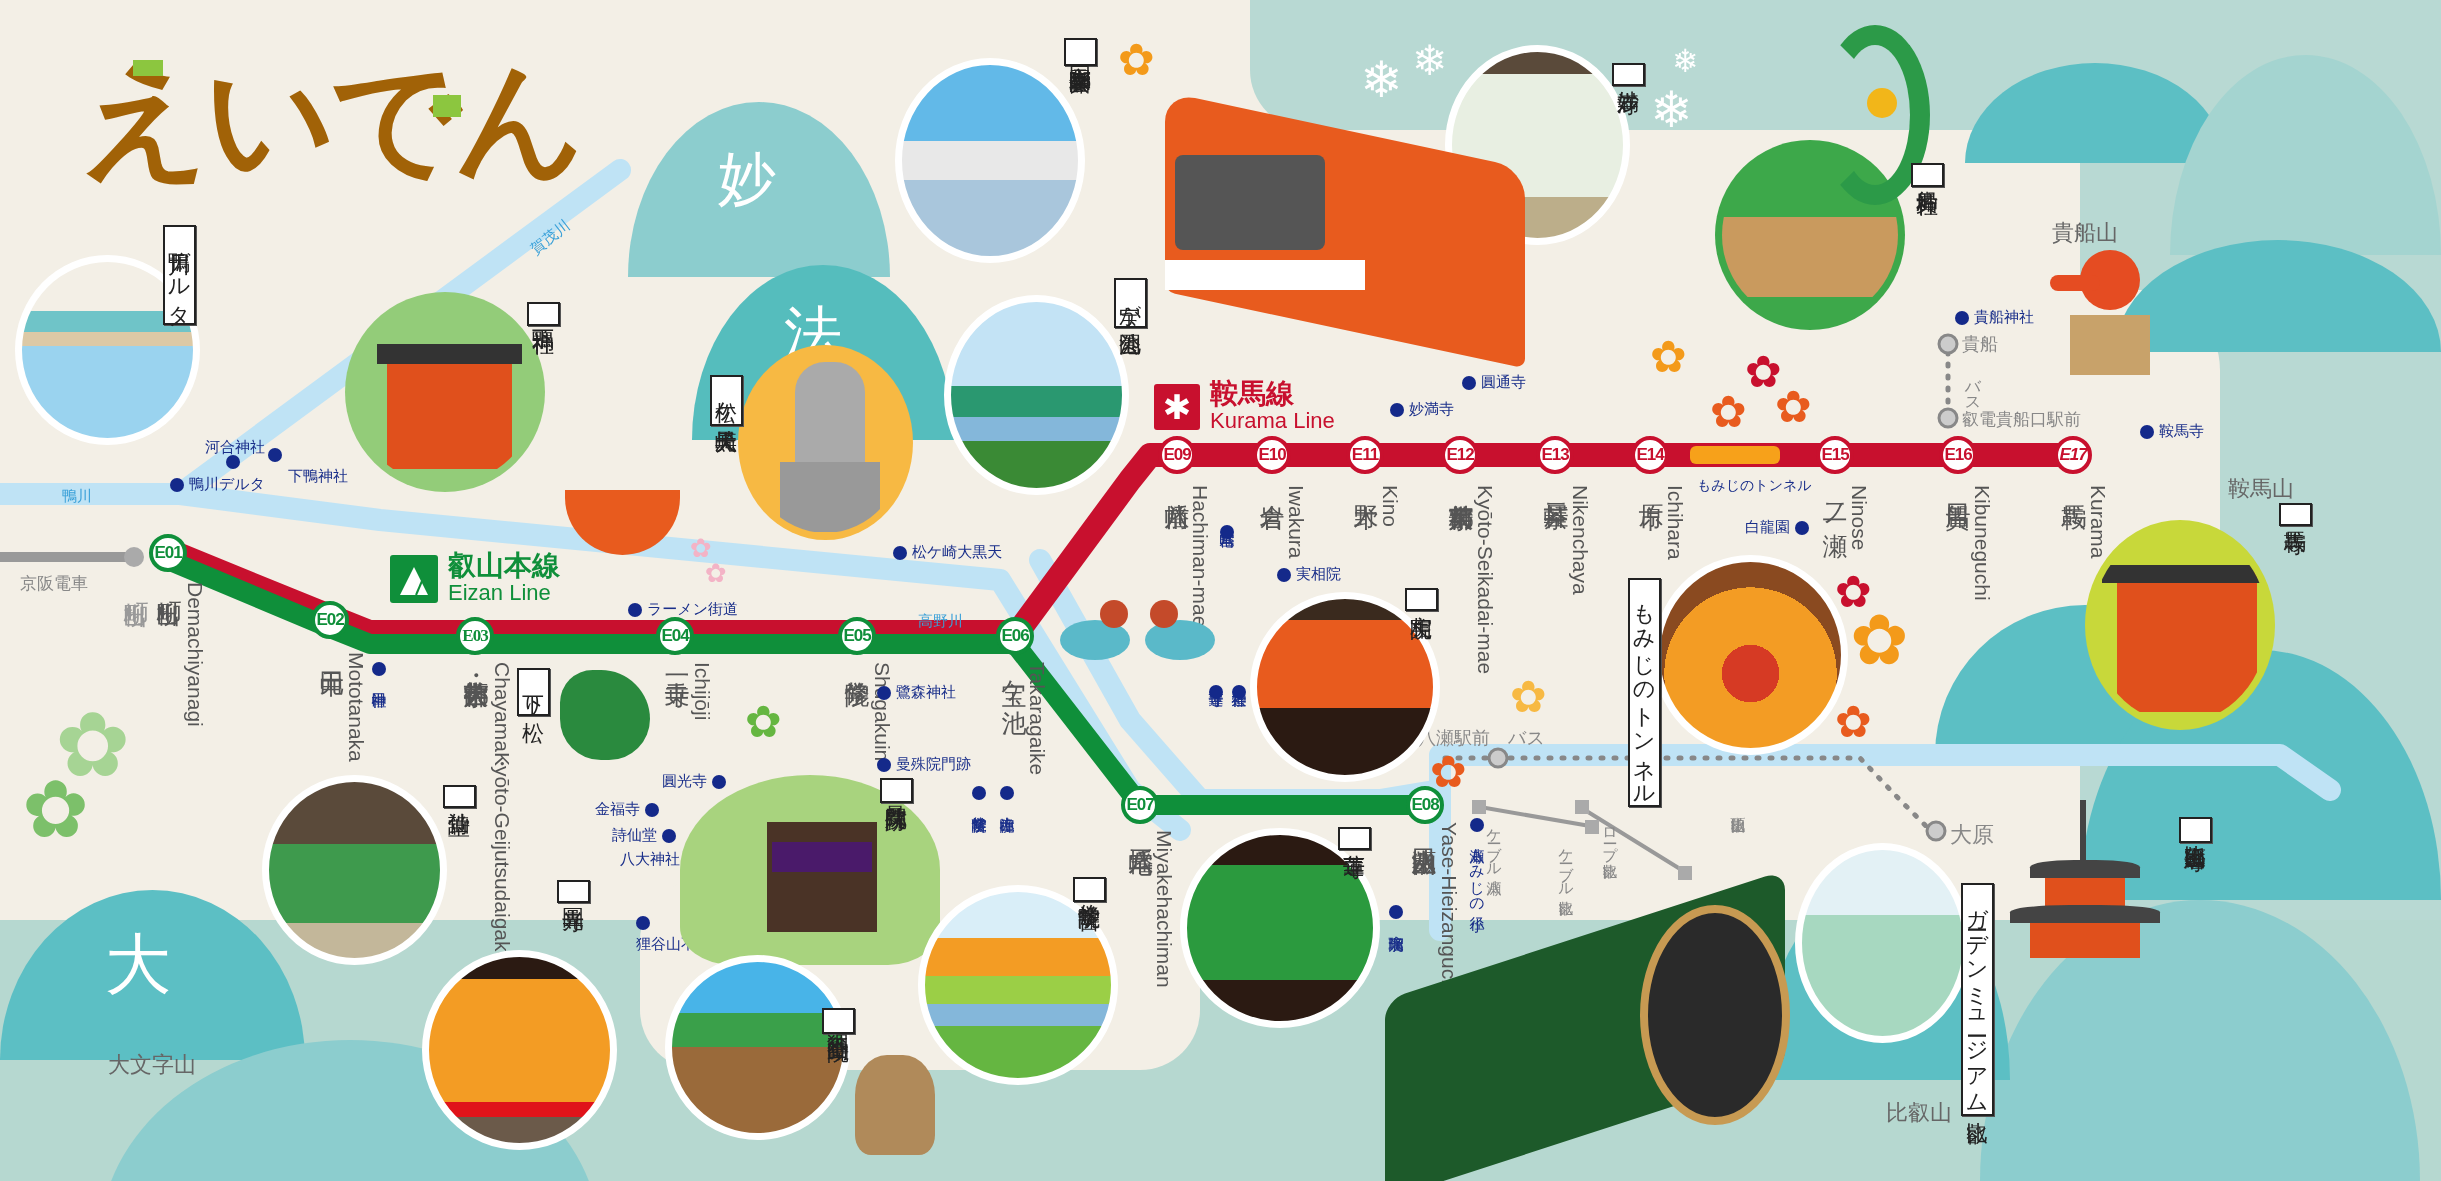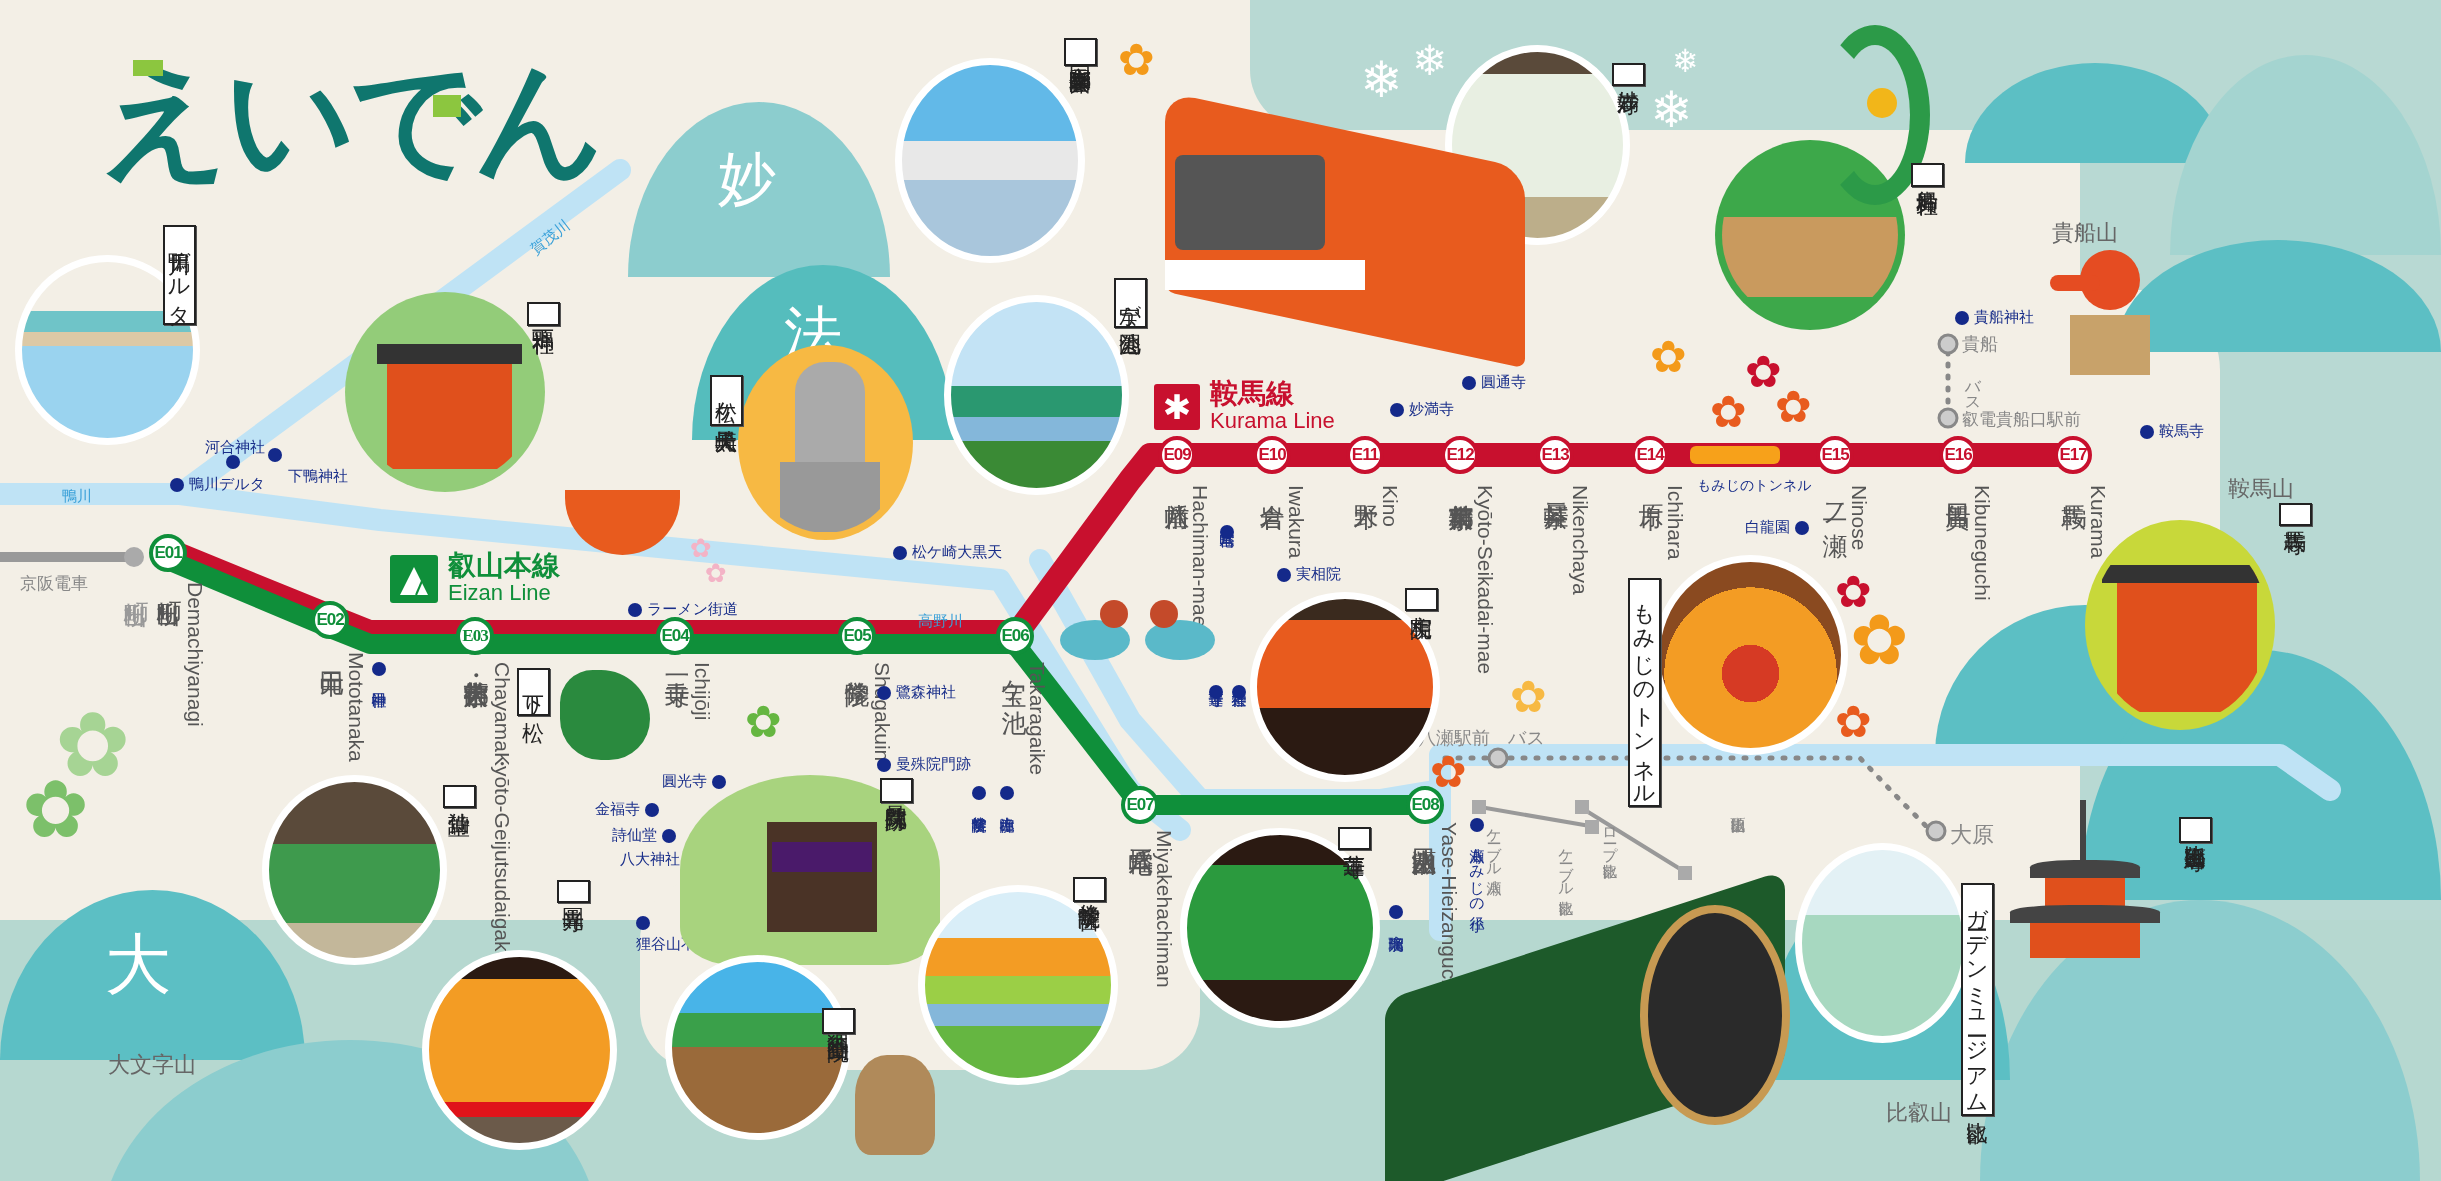--- a/index.html
+++ b/index.html
@@ -82,21 +82,21 @@
   <rect x="1472" y="800" width="14" height="14" fill="#aaa"></rect>
   <rect x="1585" y="820" width="14" height="14" fill="#aaa"></rect>
   <rect x="1575" y="800" width="14" height="14" fill="#aaa"></rect>
   <rect x="1678" y="866" width="14" height="14" fill="#aaa"></rect>
 </svg>
 
 <div class="river-label" style="left:62px;top:487px;">鴨川</div>
 <div class="river-label" style="left:528px;top:228px;transform:rotate(-38deg);">賀茂川</div>
 <div class="river-label" style="left:918px;top:612px;">高野川</div>
 
-<div class="abs" style="left:100px;top:55px;font-size:128px;font-weight:bold;color:#0f766e;letter-spacing:-6px;line-height:1;">えいでん</div>
+<div class="abs" style="left:80px;top:55px;font-size:128px;font-weight:bold;color:#a16207;letter-spacing:-6px;line-height:1;">えいでん</div>
 <div class="abs" style="left:133px;top:60px;width:30px;height:16px;background:#8cc63f;"></div>
 <div class="abs" style="left:433px;top:95px;width:28px;height:22px;background:#8cc63f;"></div>
 
 <div class="abs" style="left:390px;top:552px;display:flex;align-items:center;gap:10px;">
   <div style="width:48px;height:48px;background:#0f8f3a;border-radius:3px;position:relative;">
     <svg width="48" height="48">
         <polygon points="10,40 24,12 38,40" fill="#fff"></polygon>
         <line x1="26" y1="40" x2="32" y2="26" stroke="#0f8f3a" stroke-width="2"></line>
       </svg>
   </div>
@@ -122,21 +122,21 @@
 <div class="sta g" style="left:1140px;top:805px;">E07</div>
 <div class="sta g" style="left:1425px;top:805px;">E08</div>
 <div class="sta r" style="left:1177px;top:455px;">E09</div>
 <div class="sta r" style="left:1272px;top:455px;">E10</div>
 <div class="sta r" style="left:1365px;top:455px;">E11</div>
 <div class="sta r" style="left:1460px;top:455px;">E12</div>
 <div class="sta r" style="left:1555px;top:455px;">E13</div>
 <div class="sta r" style="left:1650px;top:455px;">E14</div>
 <div class="sta r" style="left:1835px;top:455px;">E15</div>
 <div class="sta r" style="left:1958px;top:455px;">E16</div>
-<div class="sta r" style="left:2073px;top:455px;">E17</div>
+<div class="sta r" style="left:2073px;top:455px;font-style:italic;">E17</div>
 
 <div class="sname" style="left:155px;top:582px;">出町柳</div>
 <div class="sroma" style="left:183px;top:582px;">Demachiyanagi</div>
 <div class="sname" style="left:318px;top:652px;">元田中</div>
 <div class="sroma" style="left:344px;top:652px;">Mototanaka</div>
 <div class="sname" style="left:462px;top:662px;">茶山・京都芸術大学</div>
 <div class="sroma" style="left:488px;top:662px;">Chayama・Kyōto-Geijutsudaigaku</div>
 <div class="sname" style="left:663px;top:662px;">一乗寺</div>
 <div class="sroma" style="left:690px;top:662px;">Ichijōji</div>
 <div class="sname" style="left:843px;top:662px;">修学院</div>

